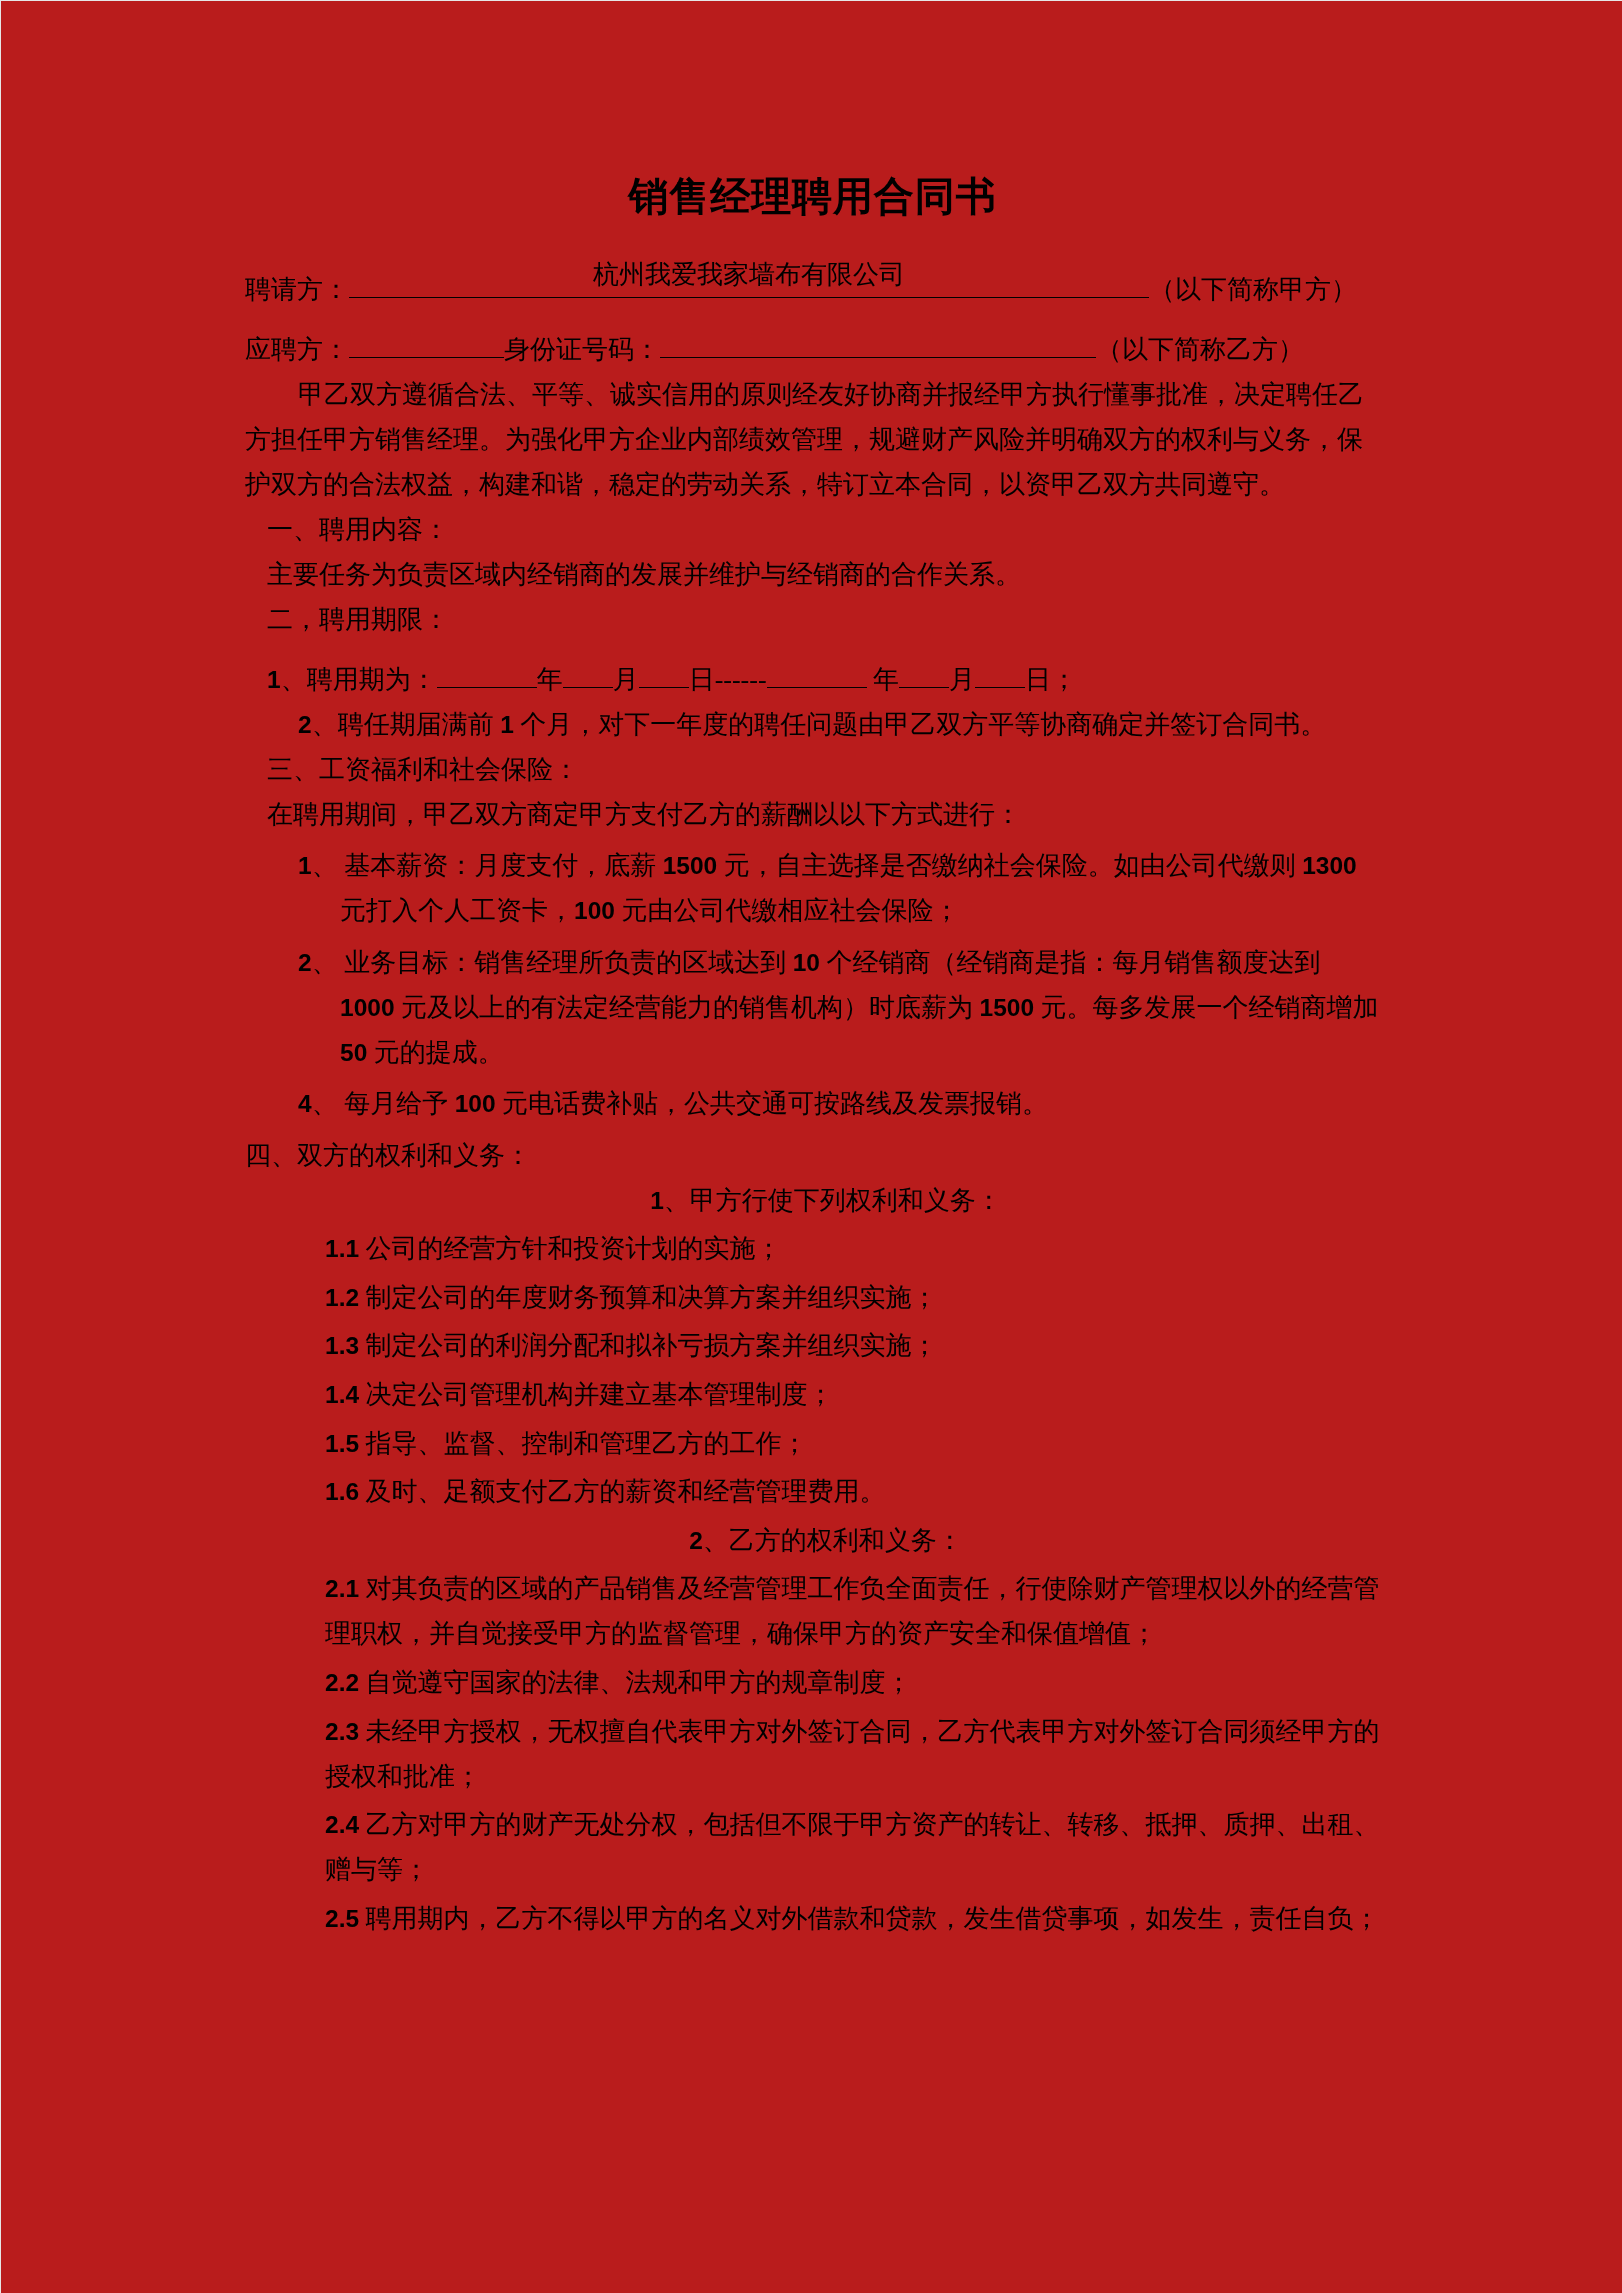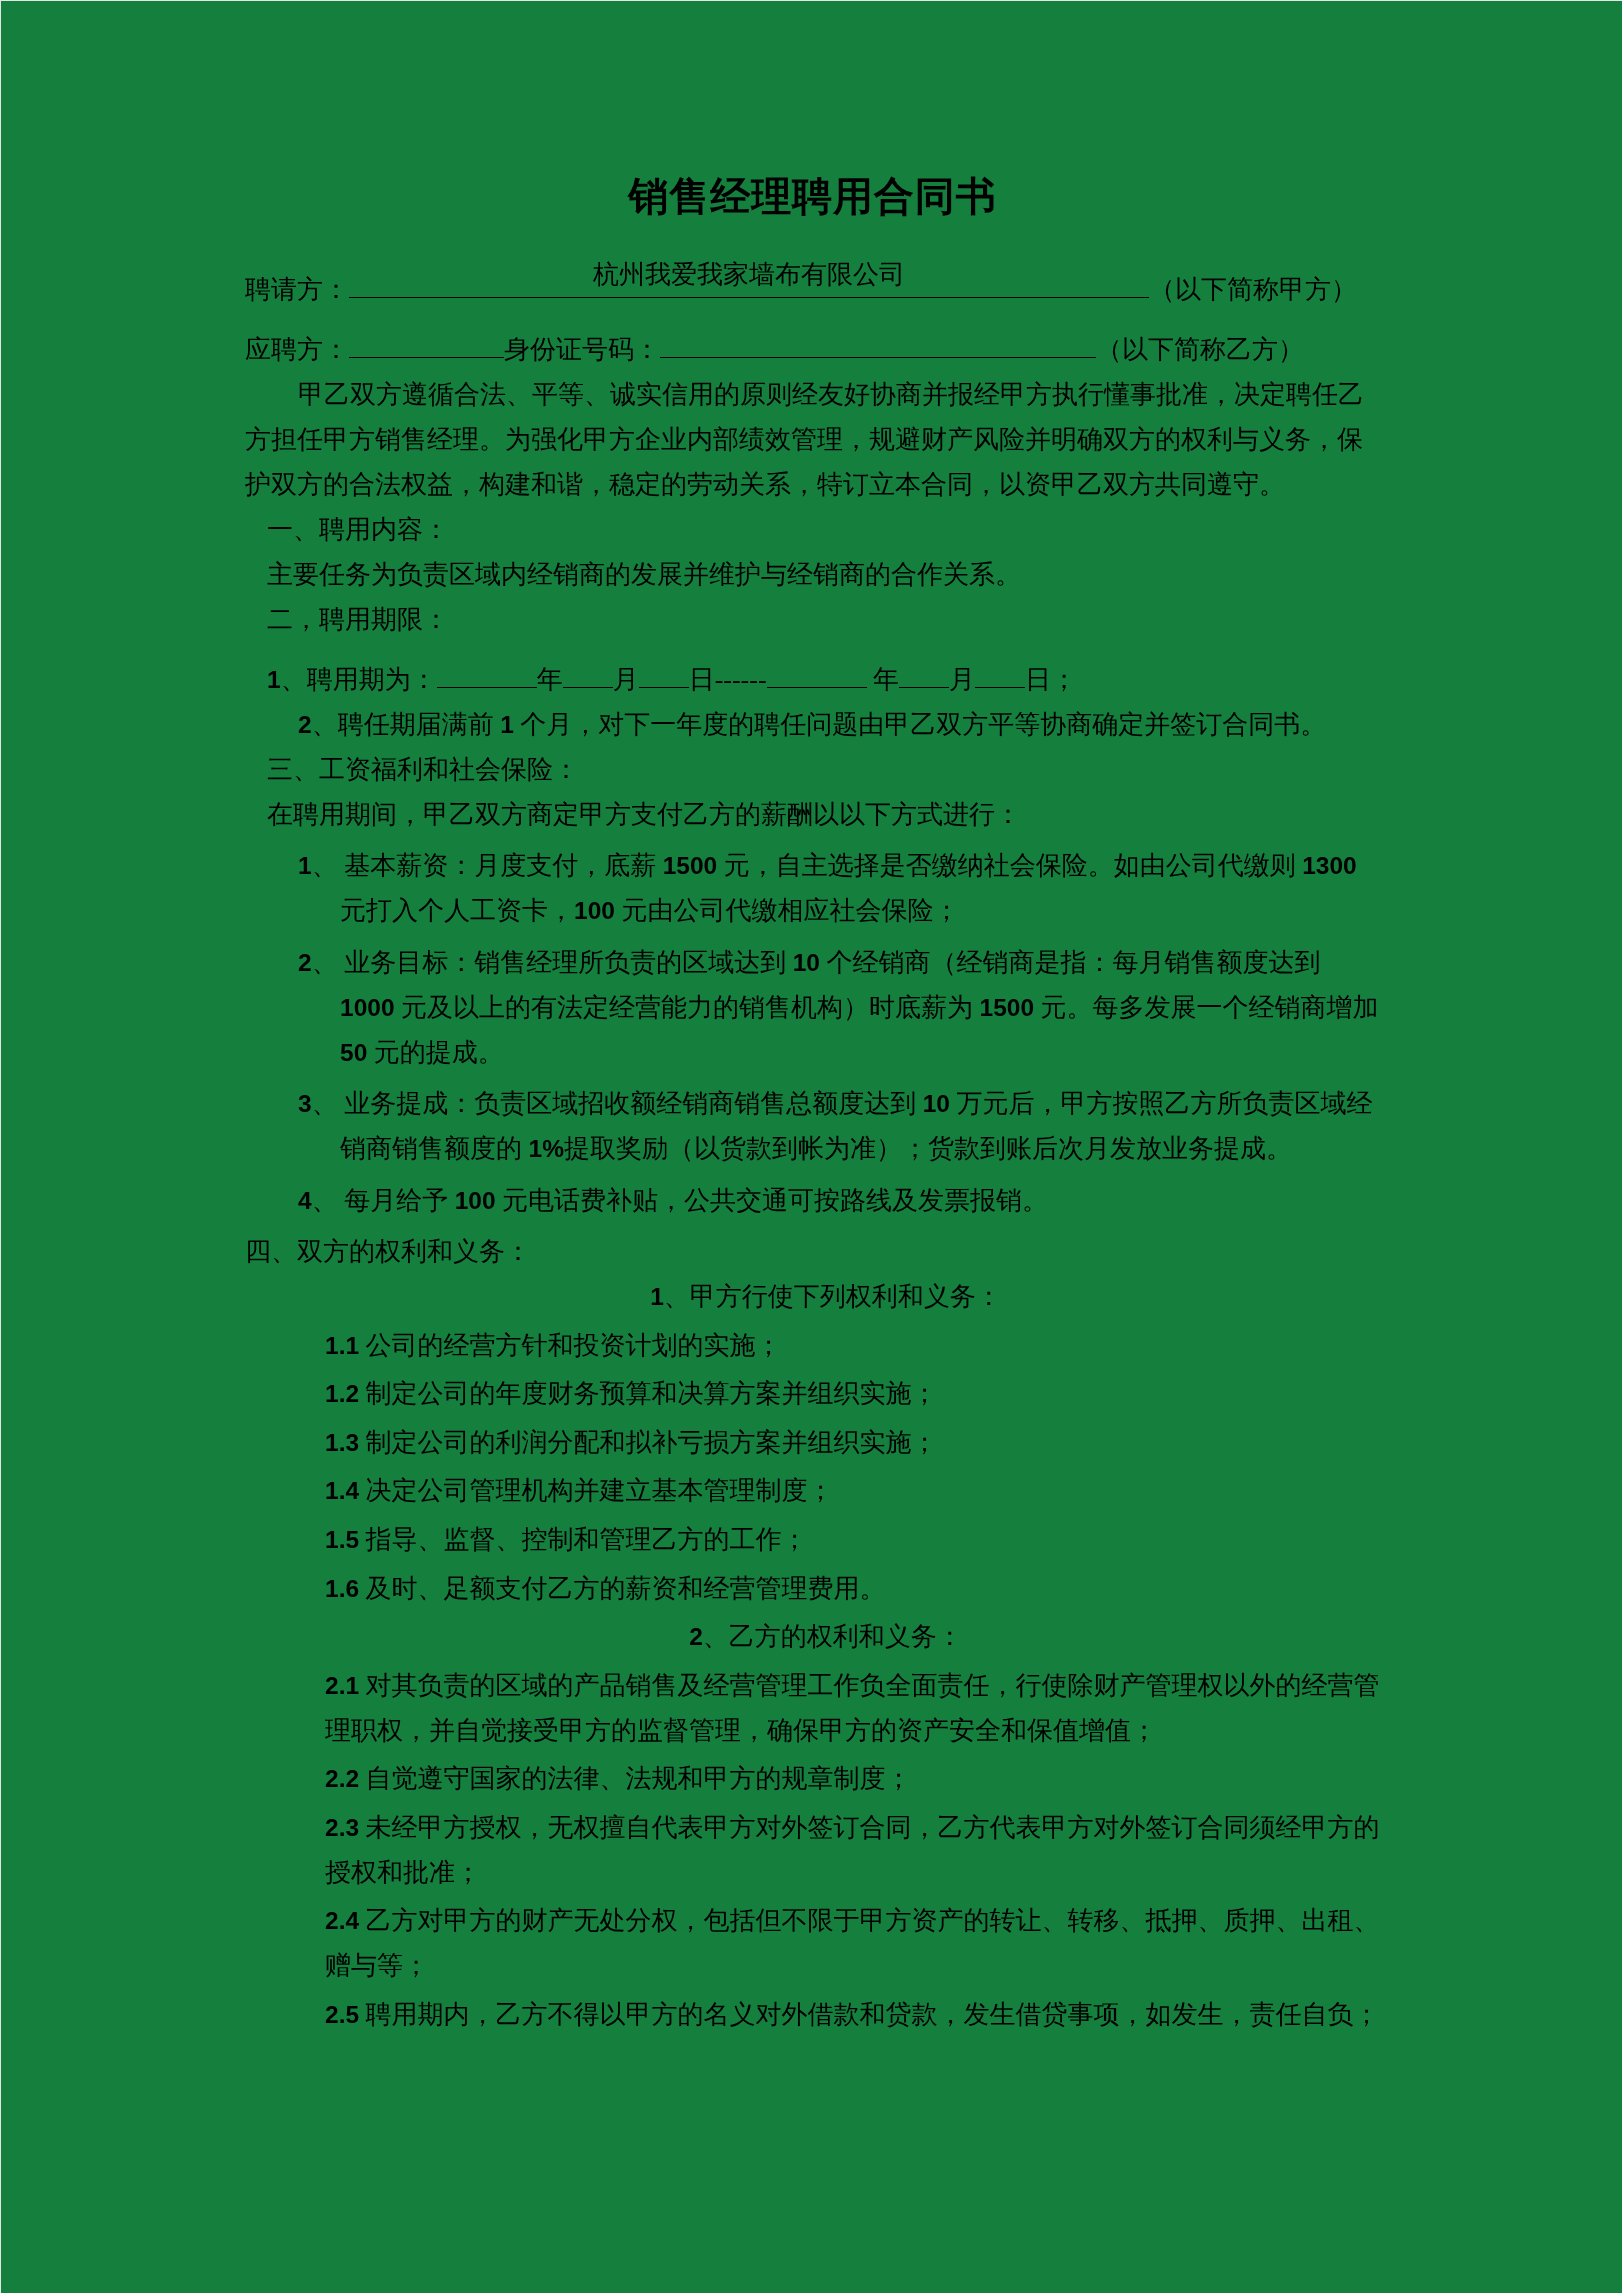--- a/index.html
+++ b/index.html
@@ -1,19 +1,19 @@
 <!DOCTYPE html>
 <html style="font-size:14.5px"><head>
 <meta charset="utf-8">
 <style>
   html, body { margin:0; padding:0; background:#ffffff; }
   .page {
     width:1623px; height:2294px; box-sizing:border-box;
     padding:168px 242px 73px 244px;
-    background:#15803d; border:0.9px solid #e6e6e6;
+    background:#b91c1c; border:0.9px solid #e6e6e6;
     font-family:"Liberation Serif","DejaVu Serif",serif;
     font-size:26px; line-height:45px; color:#000;
     overflow:hidden;
   }
   h1.title {
     font-size:40px; line-height:56px; text-align:center;
     margin:0 0 27px 0; font-weight:bold; letter-spacing:0.9px;
   }
   p { margin:0; }
   .p-flush  { }
@@ -40,21 +40,20 @@
       <p class="p-indent"><span class="seg">甲乙双方遵循合法、平等、诚实信用的原则经友好协商并报经甲方执行懂事批准，决定聘任乙方担任甲方销售经理。为强化甲方企业内部绩效管理，规避财产风险并明确双方的权利与义务，保护双方的合法权益，构建和谐，稳定的劳动关系，特订立本合同，以资甲乙双方共同遵守。</span></p>
       <p class="p-lead2"><span class="seg">一、聘用内容：</span></p>
       <p class="p-lead2"><span class="seg">主要任务为负责区域内经销商的发展并维护与经销商的合作关系。</span></p>
       <p class="p-lead2"><span class="seg">二，聘用期限：</span></p>
       <p class="p-lead2"><span class="b">1</span><span class="seg">、聘用期为：</span><span class="blank" style="width: 100px;">&nbsp;</span><span class="seg">年</span><span class="blank" style="width: 50px;">&nbsp;</span><span class="seg">月</span><span class="blank" style="width: 50px;">&nbsp;</span><span class="seg">日------</span><span class="blank" style="width: 100px;">&nbsp;</span><span class="seg"> 年</span><span class="blank" style="width: 50px;">&nbsp;</span><span class="seg">月</span><span class="blank" style="width: 50px;">&nbsp;</span><span class="seg">日；</span></p>
       <p class="p-indent"><span class="b">2</span><span class="seg">、聘任期届满前 </span><span class="b">1</span><span class="seg"> 个月，对下一年度的聘任问题由甲乙双方平等协商确定并签订合同书。</span></p>
       <p class="p-lead2"><span class="seg">三、工资福利和社会保险：</span></p>
       <p class="p-lead2"><span class="seg">在聘用期间，甲乙双方商定甲方支付乙方的薪酬以以下方式进行：</span></p>
       <p class="p-hang"><span class="b">1</span><span class="seg">、 基本薪资：月度支付，底薪 </span><span class="b">1500</span><span class="seg"> 元，自主选择是否缴纳社会保险。如由公司代缴则 </span><span class="b">1300</span><span class="seg"> 元打入个人工资卡，</span><span class="b">100</span><span class="seg"> 元由公司代缴相应社会保险；</span></p>
       <p class="p-hang"><span class="b">2</span><span class="seg">、 业务目标：销售经理所负责的区域达到 </span><span class="b">10</span><span class="seg"> 个经销商（经销商是指：每月销售额度达到 </span><span class="b">1000</span><span class="seg"> 元及以上的有法定经营能力的销售机构）时底薪为 </span><span class="b">1500</span><span class="seg"> 元。每多发展一个经销商增加 </span><span class="b">50</span><span class="seg"> 元的提成。</span></p>
-      <p class="p-hang"><span class="b">3</span><span class="seg">、 业务提成：负责区域招收额经销商销售总额度达到 </span><span class="b">10</span><span class="seg"> 万元后，甲方按照乙方所负责区域经销商销售额度的 </span><span class="b">1%</span><span class="seg">提取奖励（以货款到帐为准）；货款到账后次月发放业务提成。</span></p>
       <p class="p-hang"><span class="b">4</span><span class="seg">、 每月给予 </span><span class="b">100</span><span class="seg"> 元电话费补贴，公共交通可按路线及发票报销。</span></p>
       <p class="p-flush"><span class="seg">四、双方的权利和义务：</span></p>
       <p class="p-lead1"><span class="b">1</span><span class="seg">、甲方行使下列权利和义务：</span></p>
       <p class="p-sub"><span class="b">1.1</span><span class="seg"> 公司的经营方针和投资计划的实施；</span></p>
       <p class="p-sub"><span class="b">1.2</span><span class="seg"> 制定公司的年度财务预算和决算方案并组织实施；</span></p>
       <p class="p-sub"><span class="b">1.3</span><span class="seg"> 制定公司的利润分配和拟补亏损方案并组织实施；</span></p>
       <p class="p-sub"><span class="b">1.4</span><span class="seg"> 决定公司管理机构并建立基本管理制度；</span></p>
       <p class="p-sub"><span class="b">1.5</span><span class="seg"> 指导、监督、控制和管理乙方的工作；</span></p>
       <p class="p-sub"><span class="b">1.6</span><span class="seg"> 及时、足额支付乙方的薪资和经营管理费用。</span></p>
       <p class="p-lead1"><span class="b">2</span><span class="seg">、乙方的权利和义务：</span></p>

